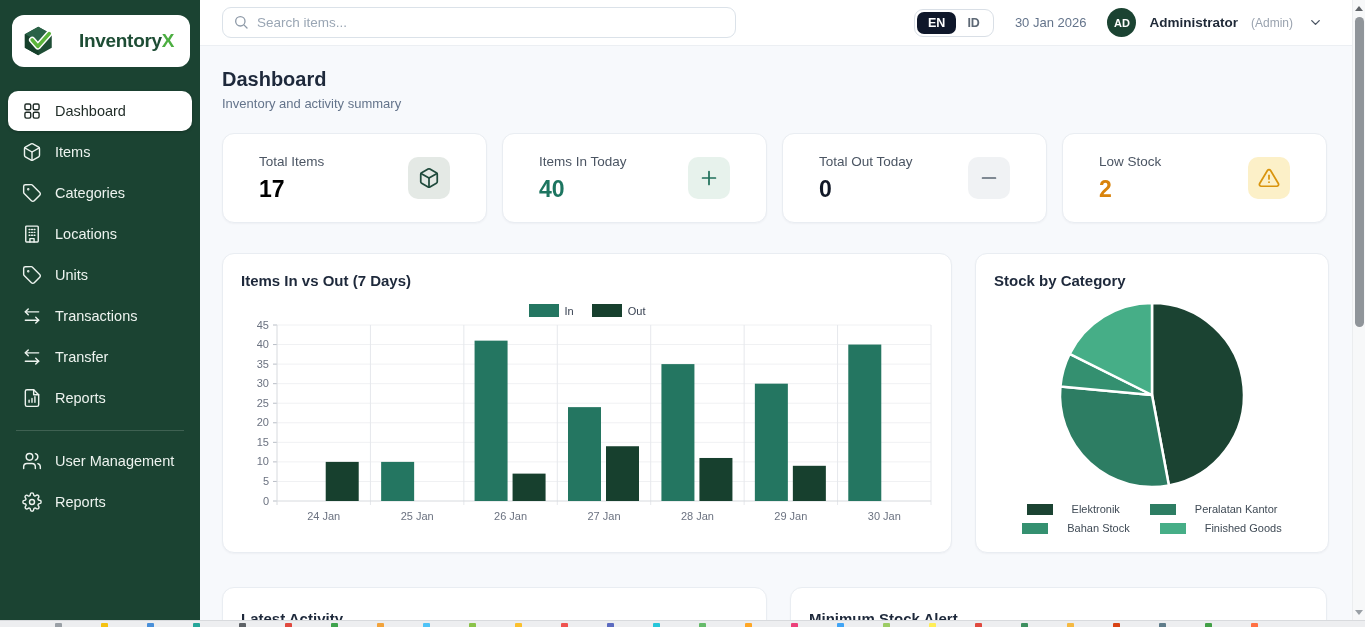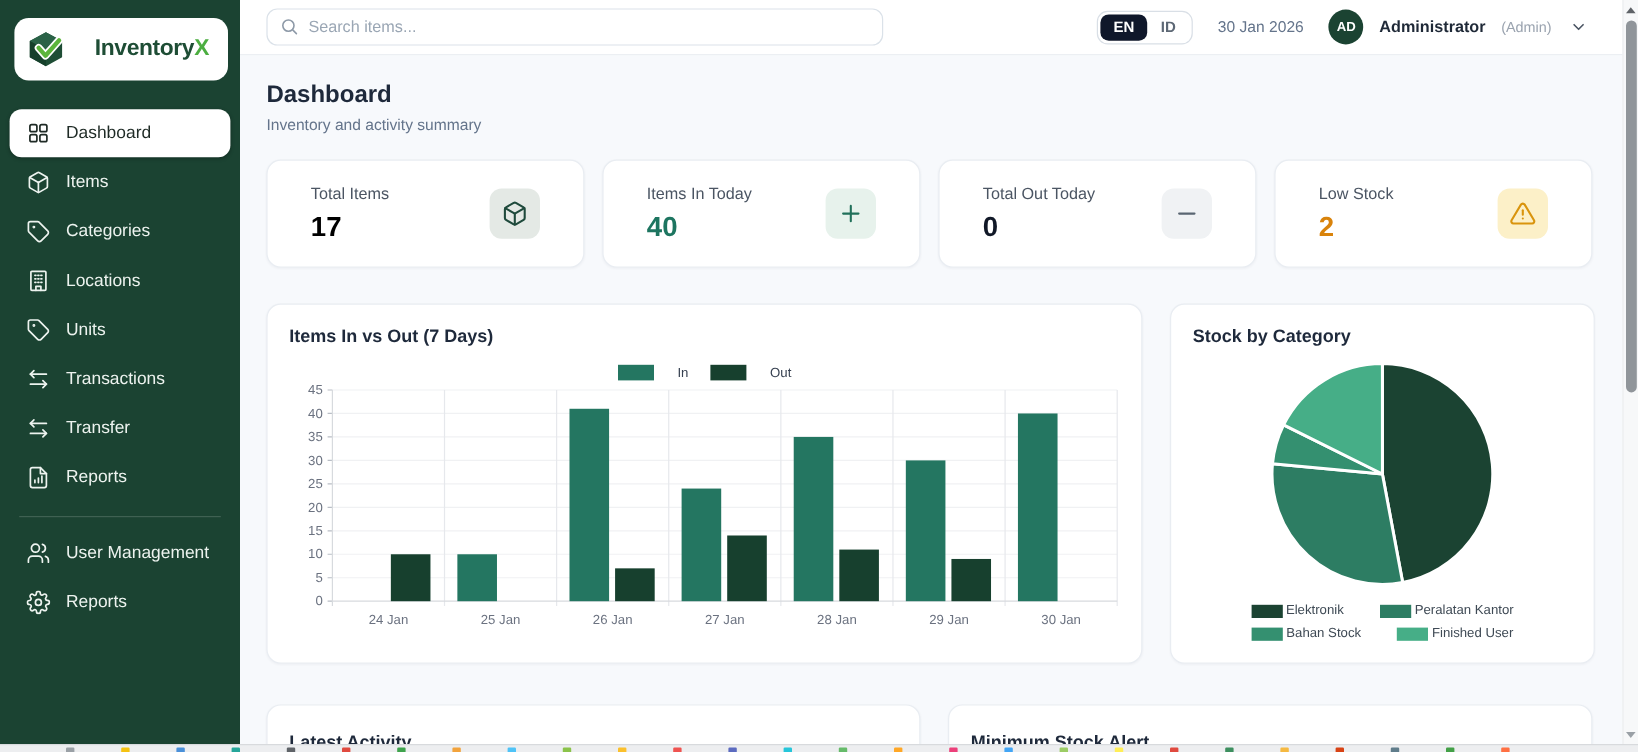--- a/index.html
+++ b/index.html
@@ -47,25 +47,25 @@
   .stat-label { font-size:13.5px; color:#4b5563; }
   .stat-value { font-size:23px; font-weight:bold; margin-top:7px; }
   .stat-icon { width:42px; height:42px; border-radius:10px; display:flex; align-items:center; justify-content:center; flex:none; }
 
   .card { background:#fff; border:1px solid #e9edf2; border-radius:12px; box-shadow:0 1px 2px rgba(16,24,40,.04); }
   .charts-row { display:flex; gap:23px; margin-top:30px; }
   .chart-card { width:730px; min-width:730px; height:300px; padding:18px; }
   .pie-card { flex:1; height:300px; padding:18px; }
   .card-title { font-size:15px; font-weight:bold; color:#1e293b; }
   .bar-legend { display:flex; justify-content:center; gap:18px; align-items:center; margin-top:15px; font-size:11px; color:#374151; }
-  .legend-item { display:flex; align-items:center; gap:20px; }
+  .legend-item { display:flex; align-items:center; gap:6px; }
   .legend-swatch { display:inline-block; width:30px; height:13px; }
   .pie-legend { display:flex; flex-direction:column; align-items:center; gap:7px; margin-top:8px; font-size:11px; color:#3f4a55; }
   .pie-legend-row { display:flex; gap:30px; }
-  .pie-legend-item { display:flex; align-items:center; gap:3px; }
+  .pie-legend-item { display:flex; align-items:center; gap:19px; }
   .pie-swatch { width:26px; height:11px; display:inline-block; }
 
   .bottom-row { display:flex; gap:23px; margin-top:34px; }
   .panel-left { width:545px; min-width:545px; height:120px; padding:22px 18px; }
   .panel-right { flex:1; height:120px; padding:22px 18px; }
 
   
   .scrollbar { position:absolute; top:0; right:0; bottom:7px; width:13px; background:#f7f8f9; border-left:1px solid #ebedef; z-index:50; }
   .sb-arrow { position:absolute; left:0; width:12px; height:14px; display:flex; align-items:center; justify-content:center; cursor:pointer; }
   .sb-arrow-up { top:1px; }
@@ -384,21 +384,21 @@
                   <span>Peralatan Kantor</span>
                 </span>
               </div>
               <div class="pie-legend-row">
                 <span class="pie-legend-item">
                   <span class="pie-swatch" style="background:#349070"></span>
                   <span>Bahan Stock</span>
                 </span>
                 <span class="pie-legend-item">
                   <span class="pie-swatch" style="background:#46ae87"></span>
-                  <span>Finished User</span>
+                  <span>Finished Goods</span>
                 </span>
               </div>
             </div>
         </div>
       </div>
 
       <div class="bottom-row">
         <div class="card panel-left">
           <div class="card-title">Latest Activity</div>
         </div>

